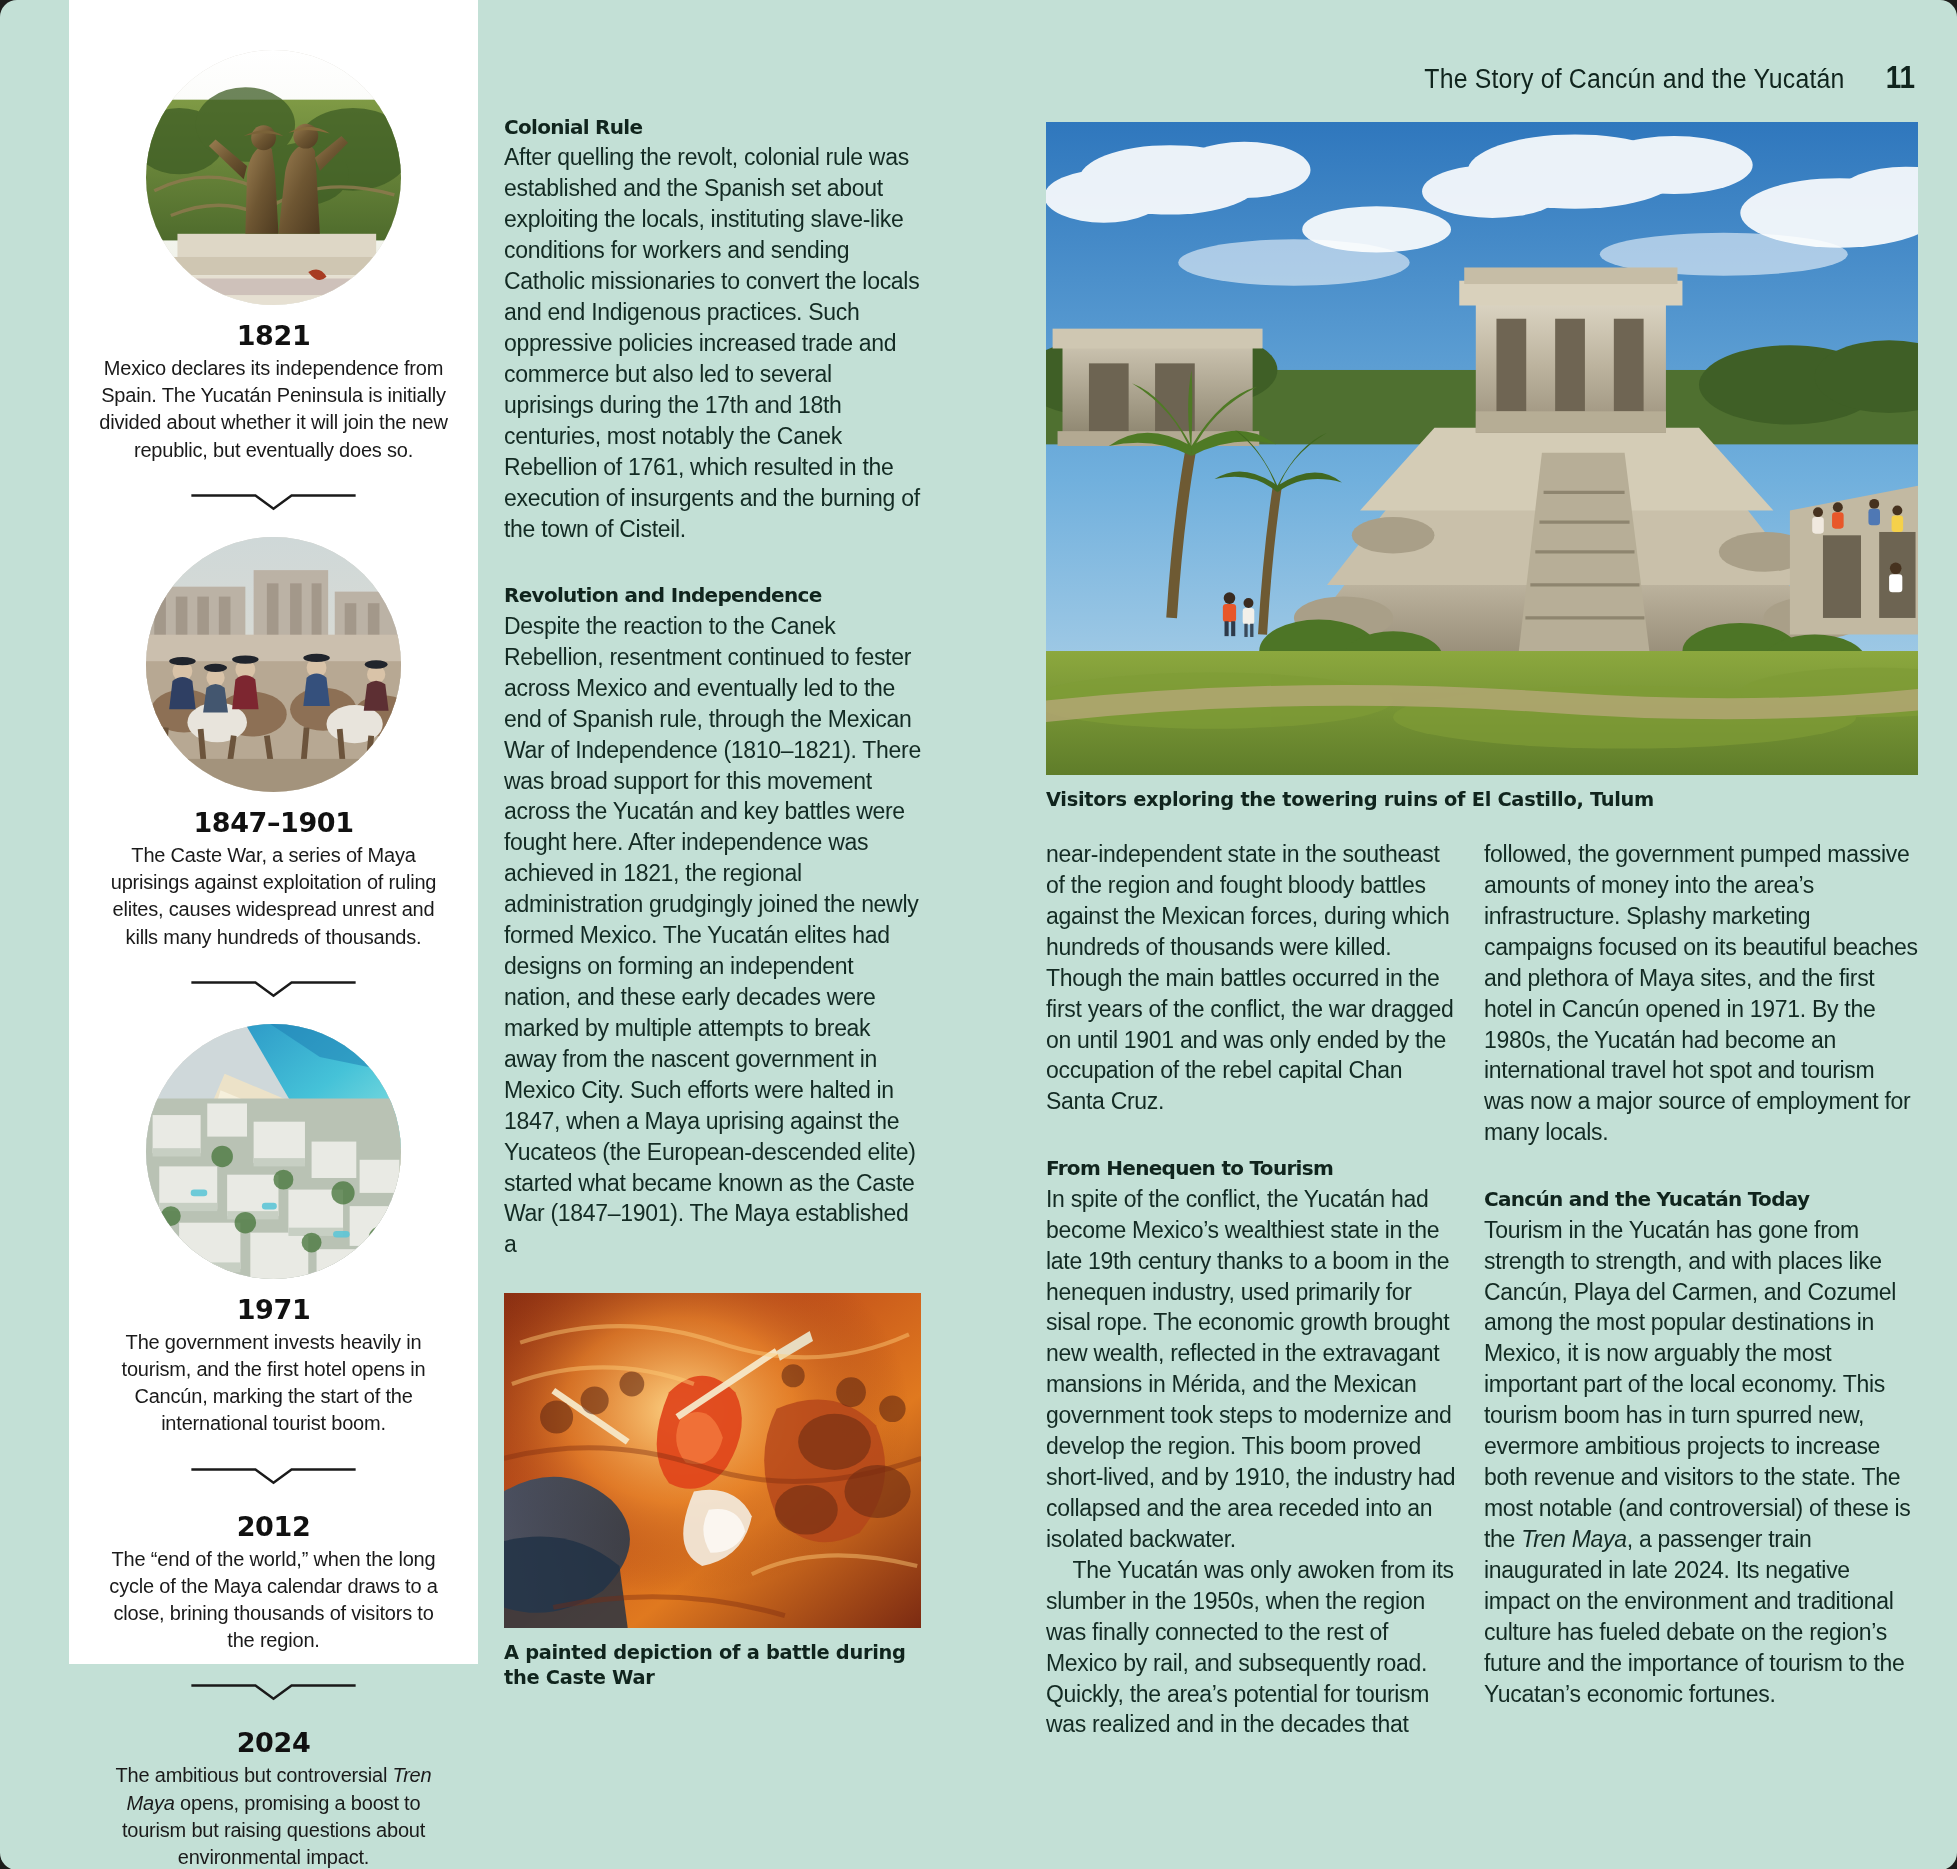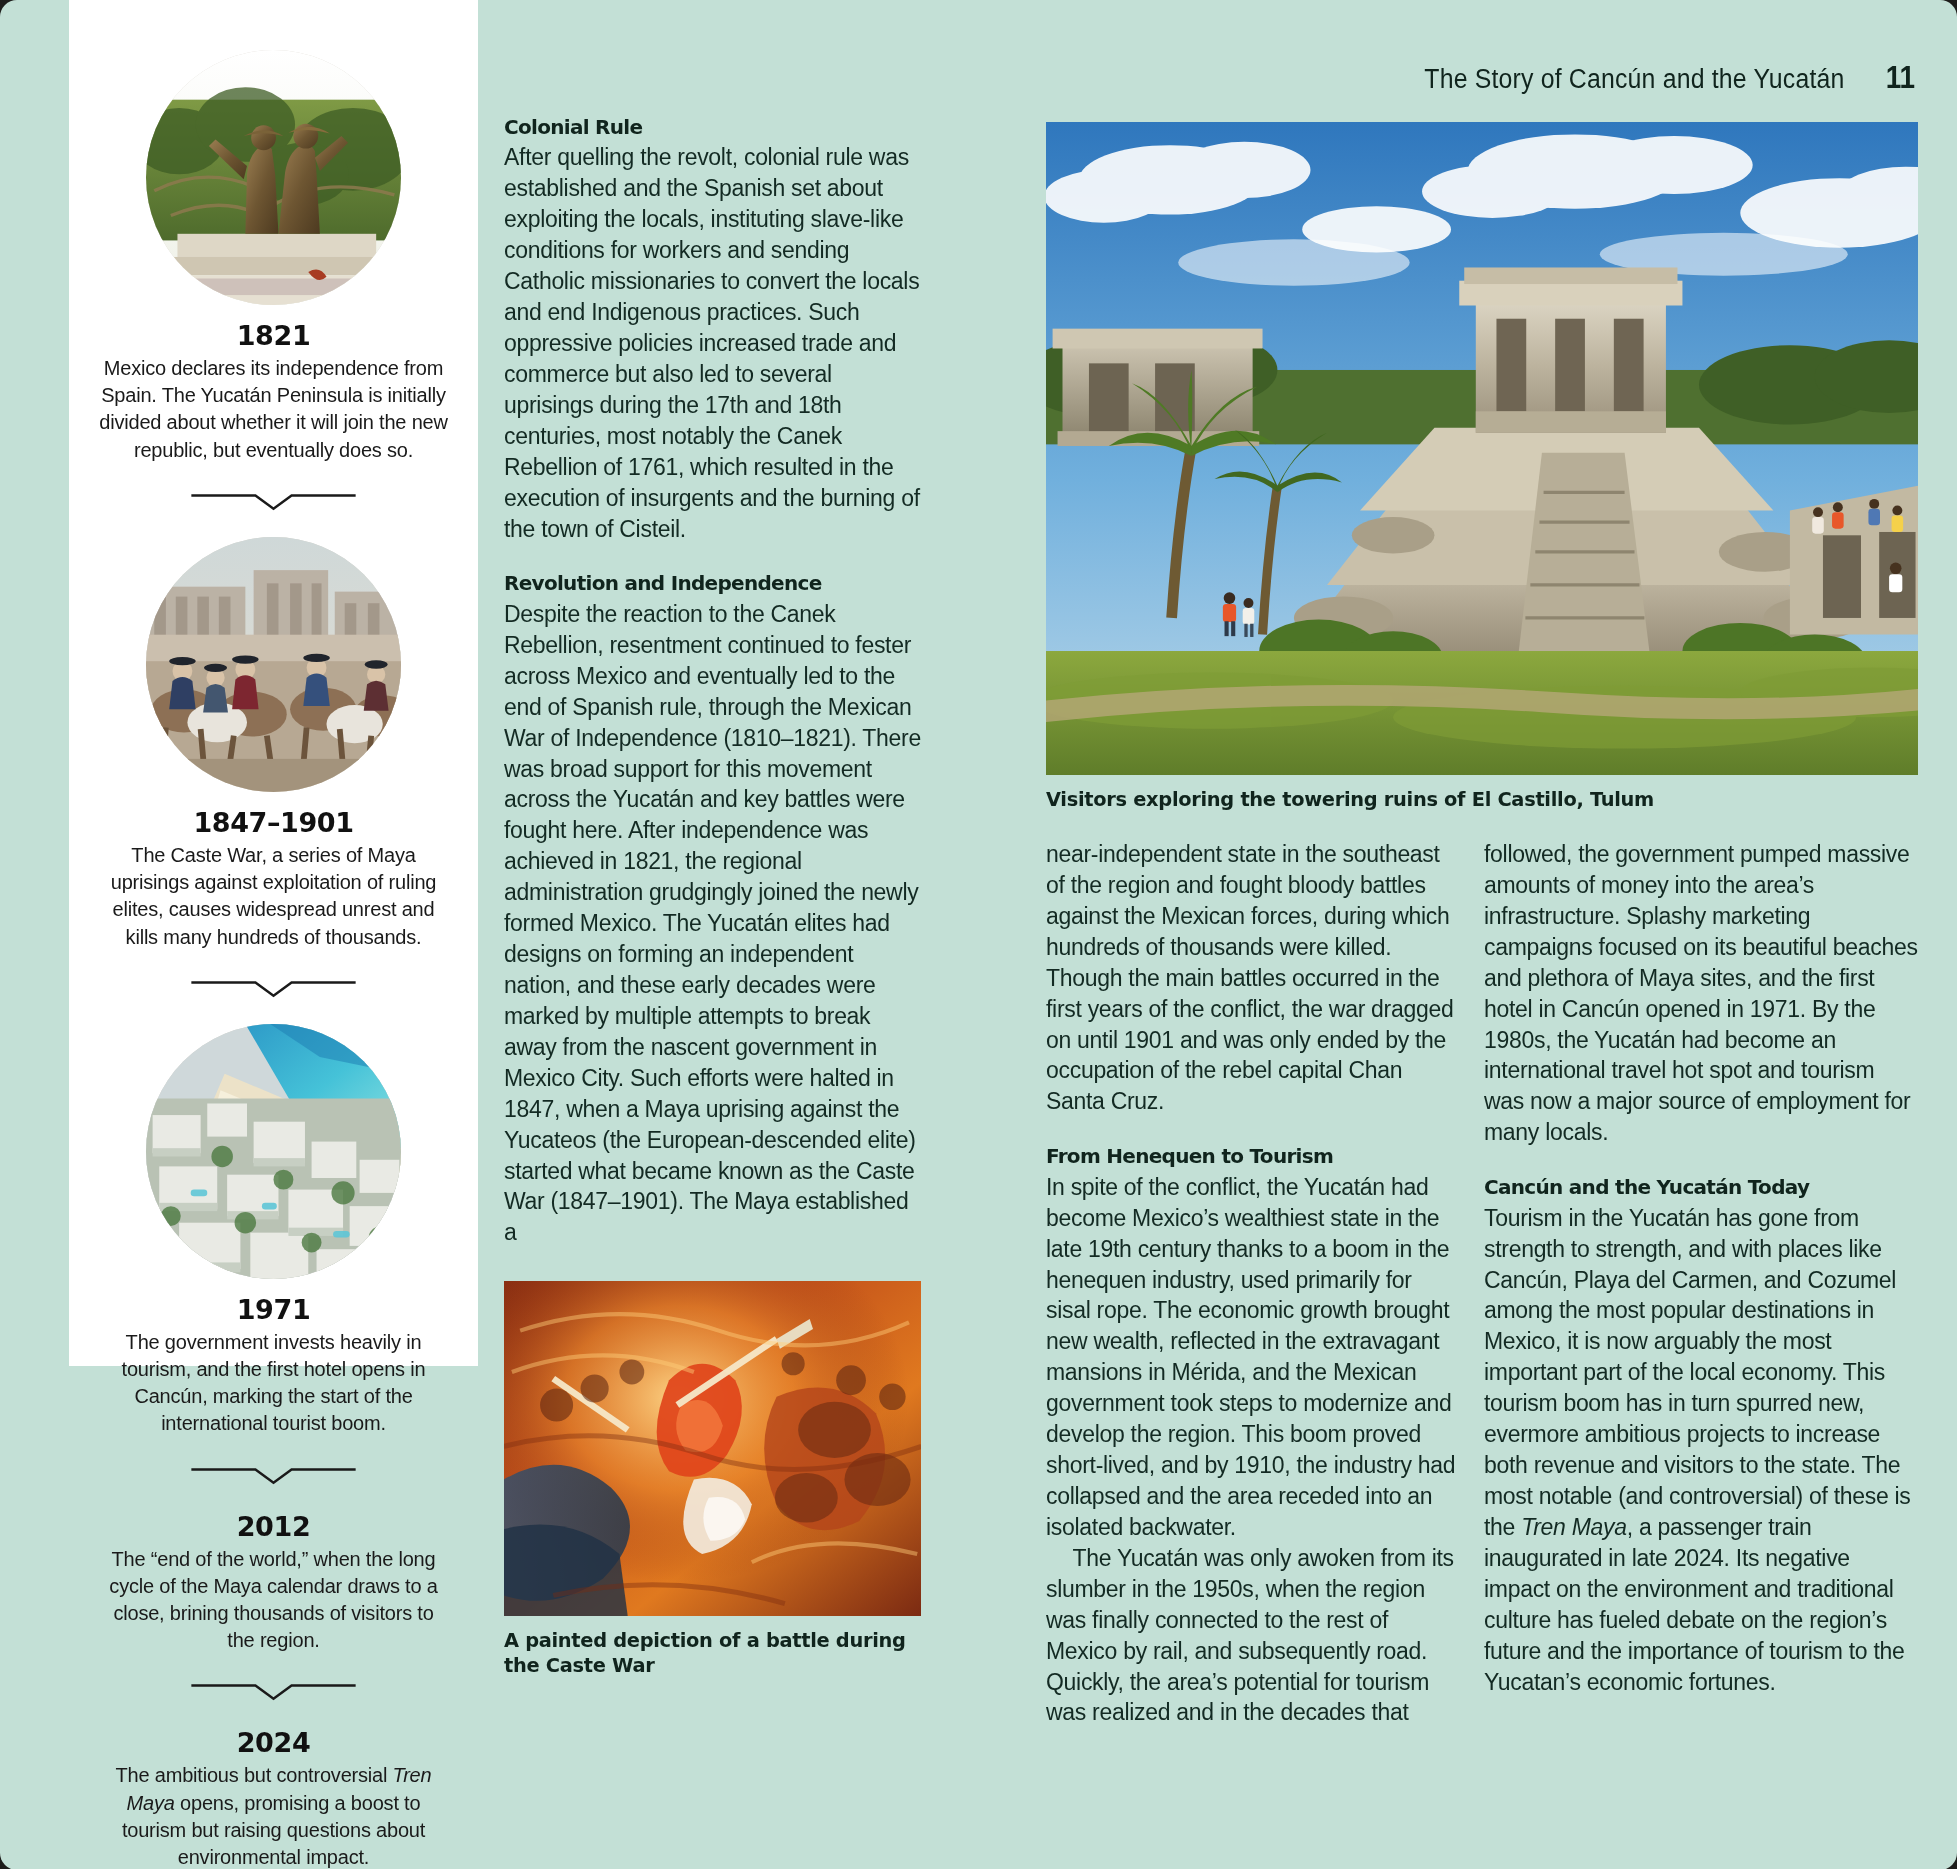--- a/index.html
+++ b/index.html
@@ -23,21 +23,21 @@
     overflow: hidden;
     border-radius: 17px;
   }
 
   
   #sidebar-panel {
     position: absolute;
     left: 69px;
     top: 0;
     width: 409px;
-    height: 1366px;
+    height: 1664px;
     background: #ffffff;
     padding: 50px 23px 10px 23px;
     text-align: center;
     z-index: 3;
   }
 
   .tl-entry { width: 100%; }
 
   .tl-photo-wrap {
     width: 100%;
@@ -160,21 +160,21 @@
 
   h2.section-head {
     font-family: "DejaVu Sans", sans-serif;
     font-weight: bold;
     font-size: 20px;
     line-height: 1.12;
     color: #10241d;
     letter-spacing: -0.7px;
     margin-bottom: 4.1px;
   }
-  h2.section-head.spaced { margin-top: 28px; }
+  h2.section-head.spaced { margin-top: 40px; }
 
   p.body {
     font-family: "Liberation Sans", sans-serif;
     font-size: 23px;
     line-height: 1.345;
     color: #132a23;
     letter-spacing: -0.3px;
     margin-bottom: 0;
   }
   p.body.indent { text-indent: 26.5px; }

